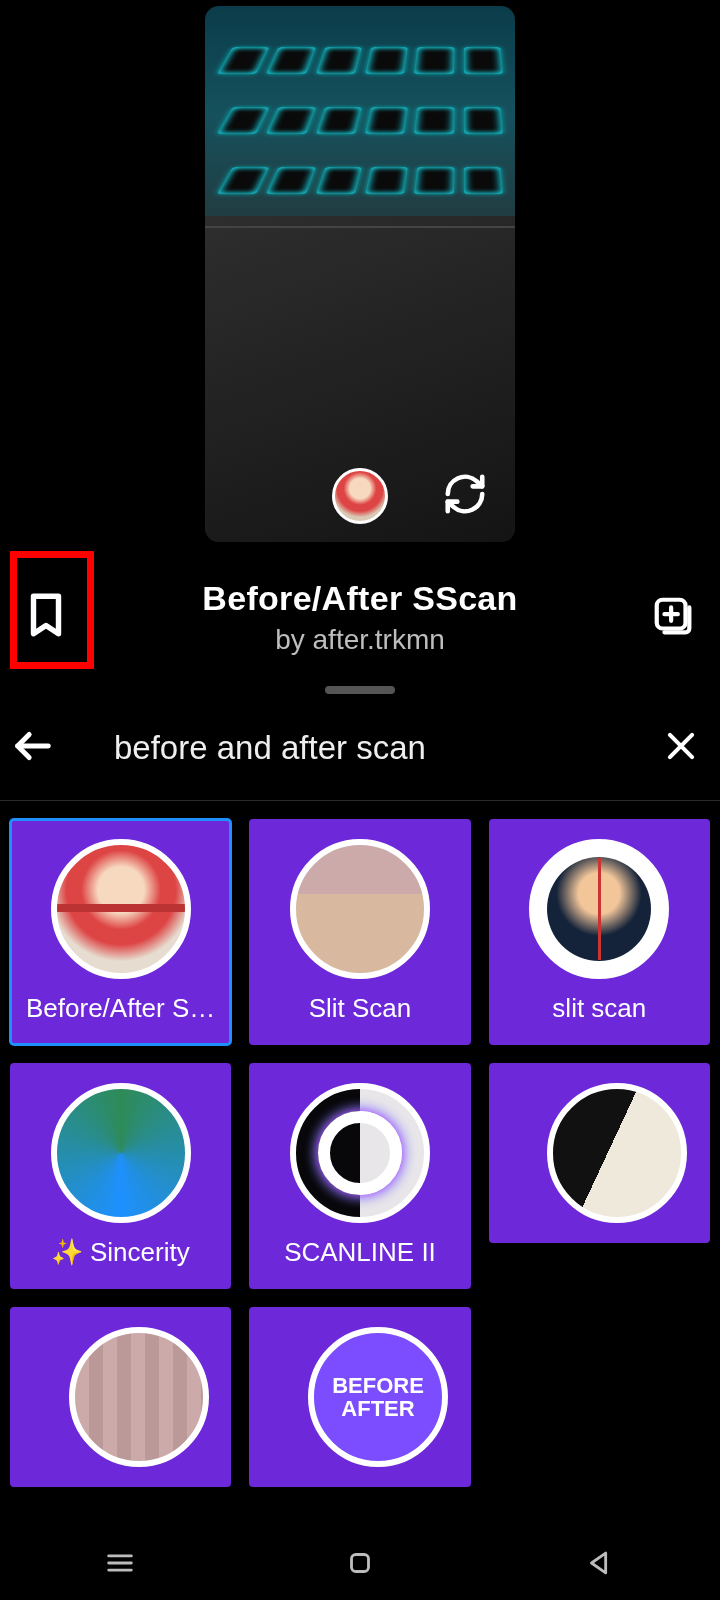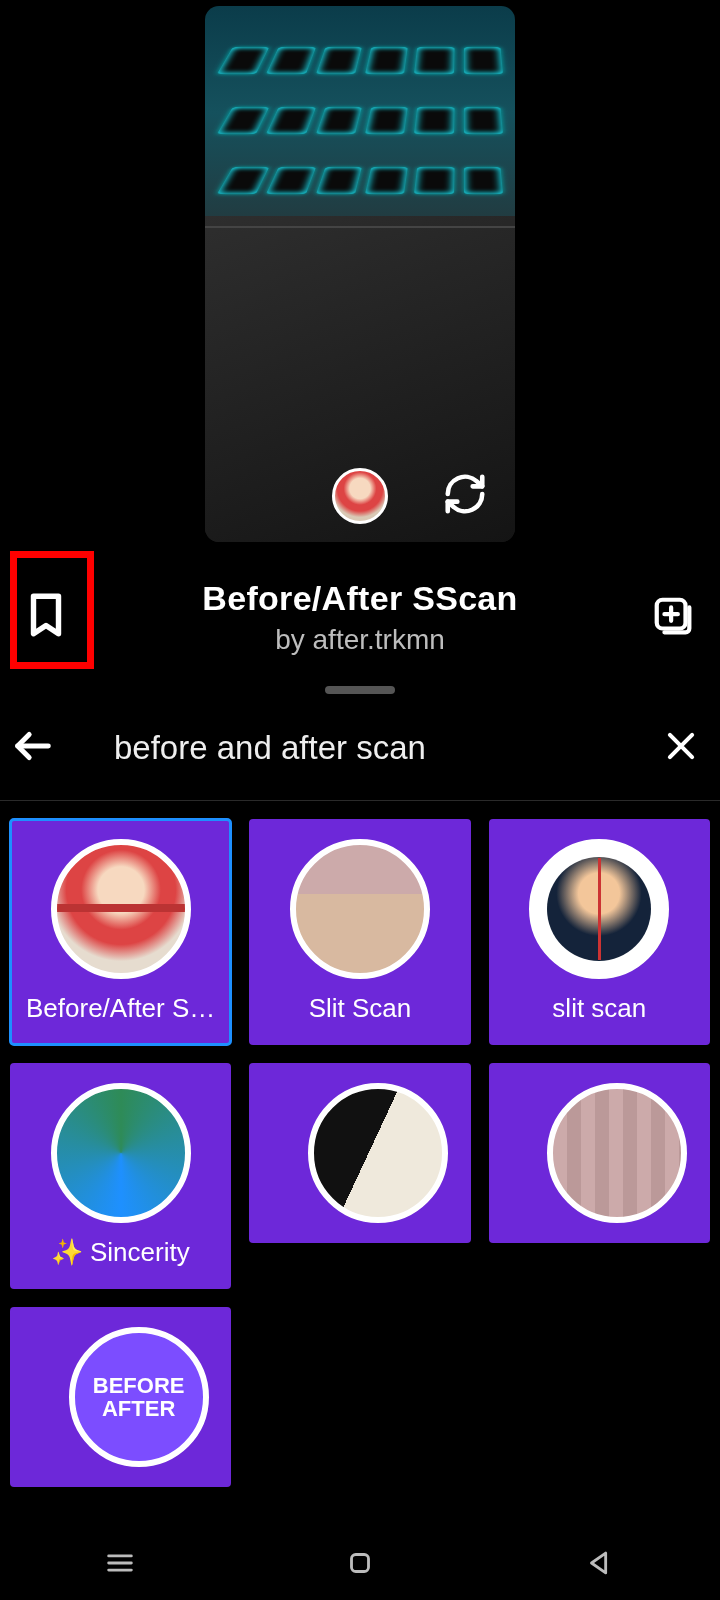--- a/index.html
+++ b/index.html
@@ -163,20 +163,24 @@
         <div class="tlabel">Slit Scan</div>
       </div>
       <div class="tile">
         <div class="thumb t3"></div>
         <div class="tlabel">slit scan</div>
       </div>
       <div class="tile">
         <div class="thumb t4"></div>
         <div class="tlabel"><span class="sparkle">✨</span><span>Sincerity</span></div>
       </div>
+      <div class="tile">
+        <div class="thumb t5"></div>
+        <div class="tlabel">SCANLINE II</div>
+      </div>
       <div class="tile cut">
         <div class="thumb t6"></div>
         <div class="tlabel"></div>
       </div>
       <div class="tile cut">
         <div class="thumb t7"></div>
         <div class="tlabel"></div>
       </div>
       <div class="tile cut">
         <div class="thumb t8">BEFORE

